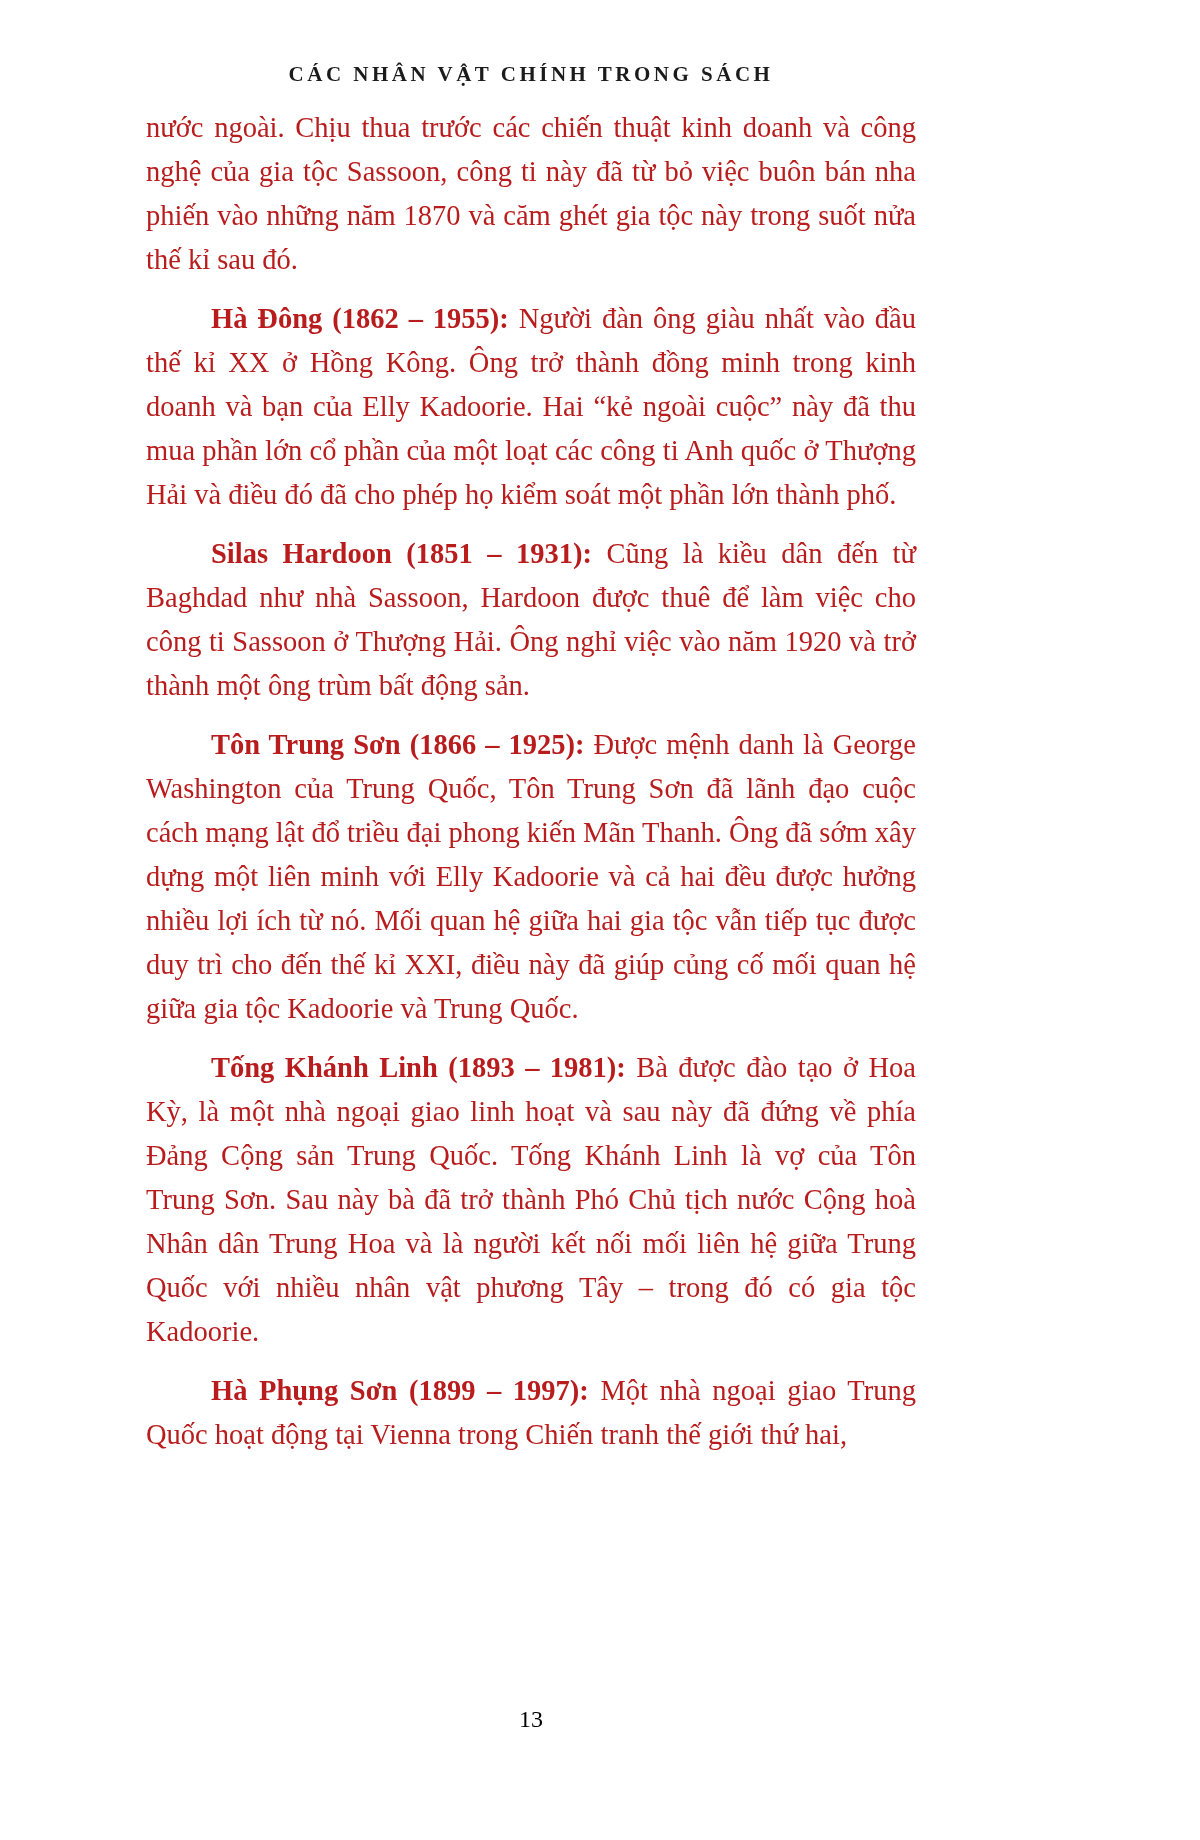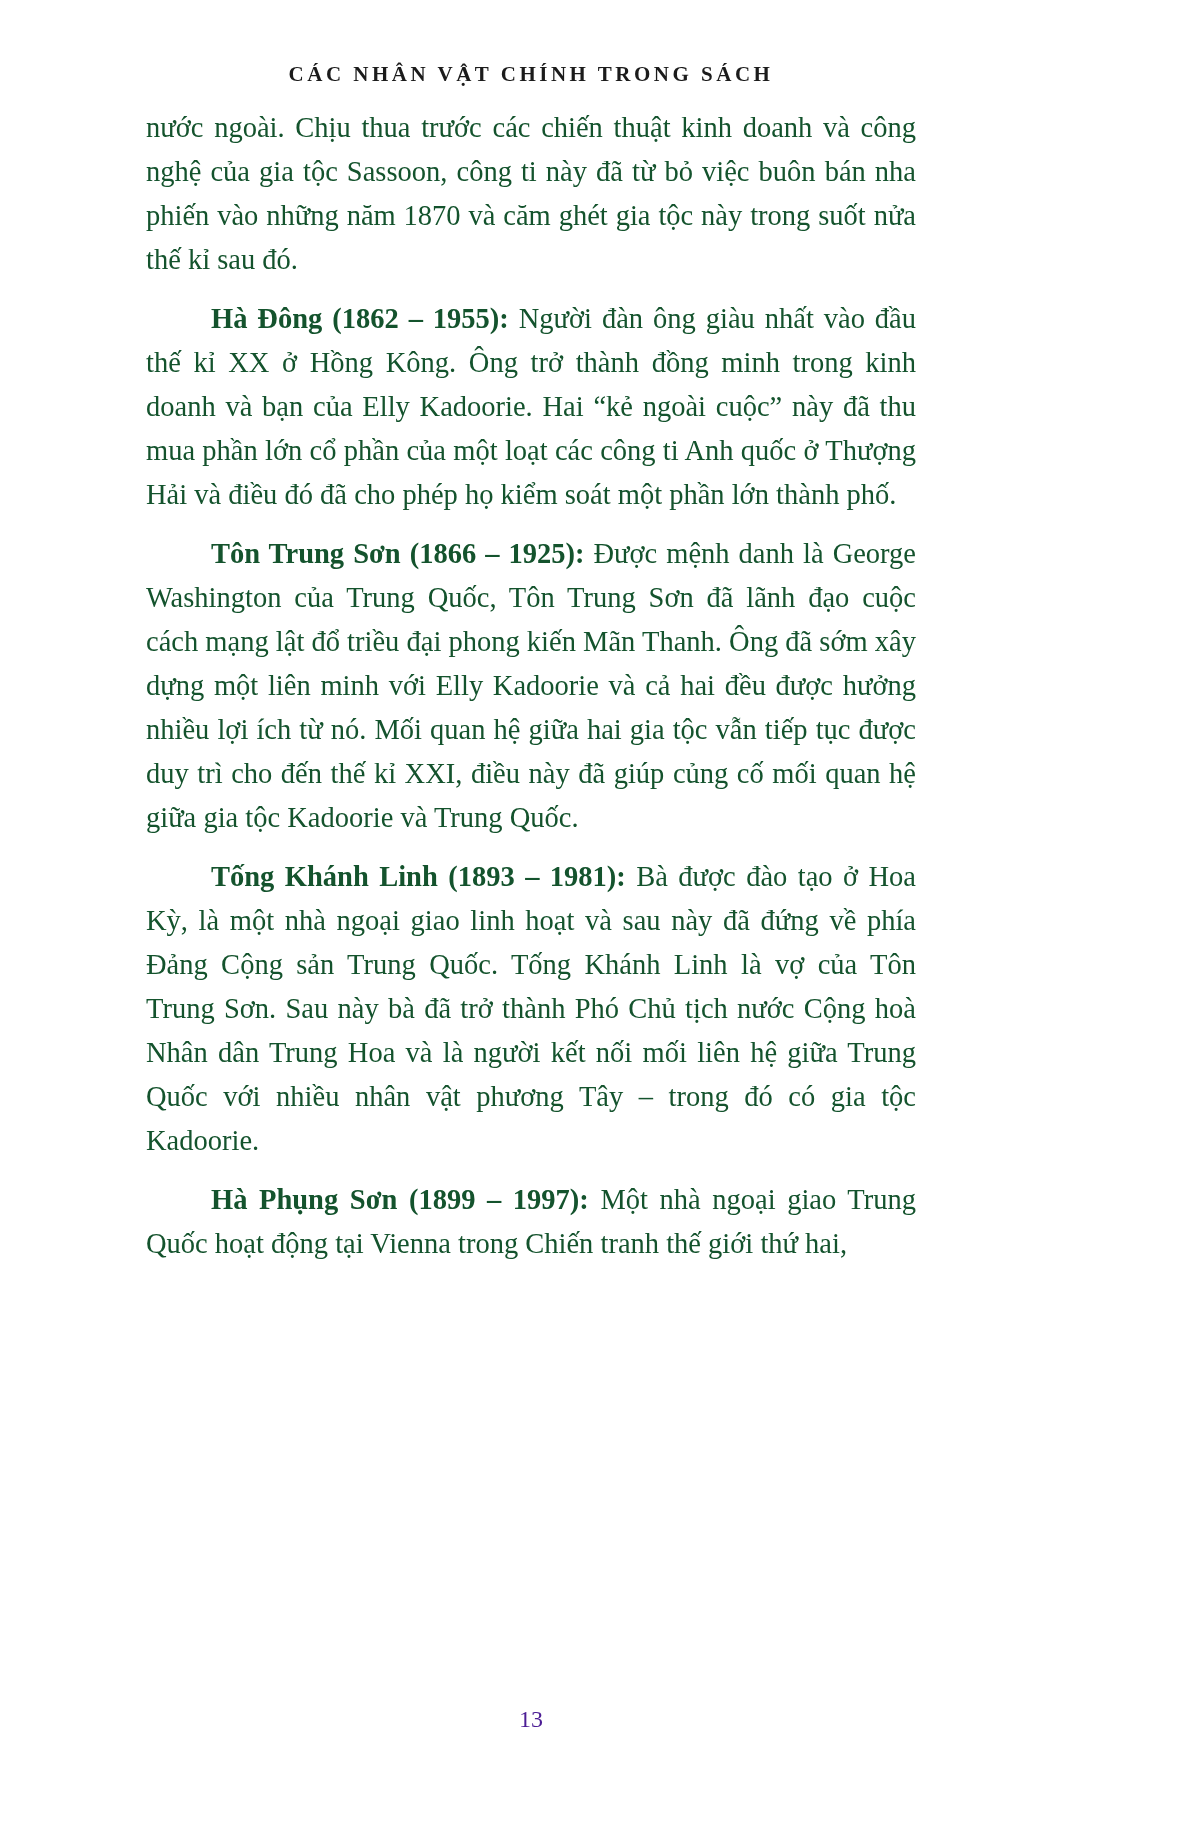--- a/index.html
+++ b/index.html
@@ -36,50 +36,51 @@
     font-family: "Liberation Serif", "DejaVu Serif", serif;
   }
   .body-text {
     position: absolute;
     top: 106px;
     left: 138px;
     width: 770px;
     text-align: justify;
     font-size: 28.5px;
     line-height: 44px;
-    color: #14532d;
+    color: #b91c1c;
   }
   .para {
     margin: 0 0 15px 0;
     text-indent: 0;
   }
   .para.indent {
     text-indent: 65px;
   }
   .para strong {
     font-weight: 700;
   }
   .page-number {
     position: absolute;
     top: 1706px;
     left: 138px;
     width: 770px;
     text-align: center;
     font-size: 24px;
-    color: #4c1d95;
+    color: #000000;
   }
 </style>
 </head>
 <body>
 
 <div class="page">
   <div class="running-header">CÁC NHÂN VẬT CHÍNH TRONG SÁCH</div>
 
   <div class="body-text">
       <p class="para">nước ngoài. Chịu thua trước các chiến thuật kinh doanh và công nghệ của gia tộc Sassoon, công ti này đã từ bỏ việc buôn bán nha phiến vào những năm 1870 và căm ghét gia tộc này trong suốt nửa thế kỉ sau đó.</p>
       <p class="para indent"><strong>Hà Đông (1862 – 1955):</strong> Người đàn ông giàu nhất vào đầu thế kỉ XX ở Hồng Kông. Ông trở thành đồng minh trong kinh doanh và bạn của Elly Kadoorie. Hai “kẻ ngoài cuộc” này đã thu mua phần lớn cổ phần của một loạt các công ti Anh quốc ở Thượng Hải và điều đó đã cho phép họ kiểm soát một phần lớn thành phố.</p>
+      <p class="para indent"><strong>Silas Hardoon (1851 – 1931):</strong> Cũng là kiều dân đến từ Baghdad như nhà Sassoon, Hardoon được thuê để làm việc cho công ti Sassoon ở Thượng Hải. Ông nghỉ việc vào năm 1920 và trở thành một ông trùm bất động sản.</p>
       <p class="para indent"><strong>Tôn Trung Sơn (1866 – 1925):</strong> Được mệnh danh là George Washington của Trung Quốc, Tôn Trung Sơn đã lãnh đạo cuộc cách mạng lật đổ triều đại phong kiến Mãn Thanh. Ông đã sớm xây dựng một liên minh với Elly Kadoorie và cả hai đều được hưởng nhiều lợi ích từ nó. Mối quan hệ giữa hai gia tộc vẫn tiếp tục được duy trì cho đến thế kỉ XXI, điều này đã giúp củng cố mối quan hệ giữa gia tộc Kadoorie và Trung Quốc.</p>
       <p class="para indent"><strong>Tống Khánh Linh (1893 – 1981):</strong> Bà được đào tạo ở Hoa Kỳ, là một nhà ngoại giao linh hoạt và sau này đã đứng về phía Đảng Cộng sản Trung Quốc. Tống Khánh Linh là vợ của Tôn Trung Sơn. Sau này bà đã trở thành Phó Chủ tịch nước Cộng hoà Nhân dân Trung Hoa và là người kết nối mối liên hệ giữa Trung Quốc với nhiều nhân vật phương Tây – trong đó có gia tộc Kadoorie.</p>
       <p class="para indent"><strong>Hà Phụng Sơn (1899 – 1997):</strong> Một nhà ngoại giao Trung Quốc hoạt động tại Vienna trong Chiến tranh thế giới thứ hai,</p>
     </div>
 
   <div class="page-number">13</div>
 </div>
 
 </body></html>

